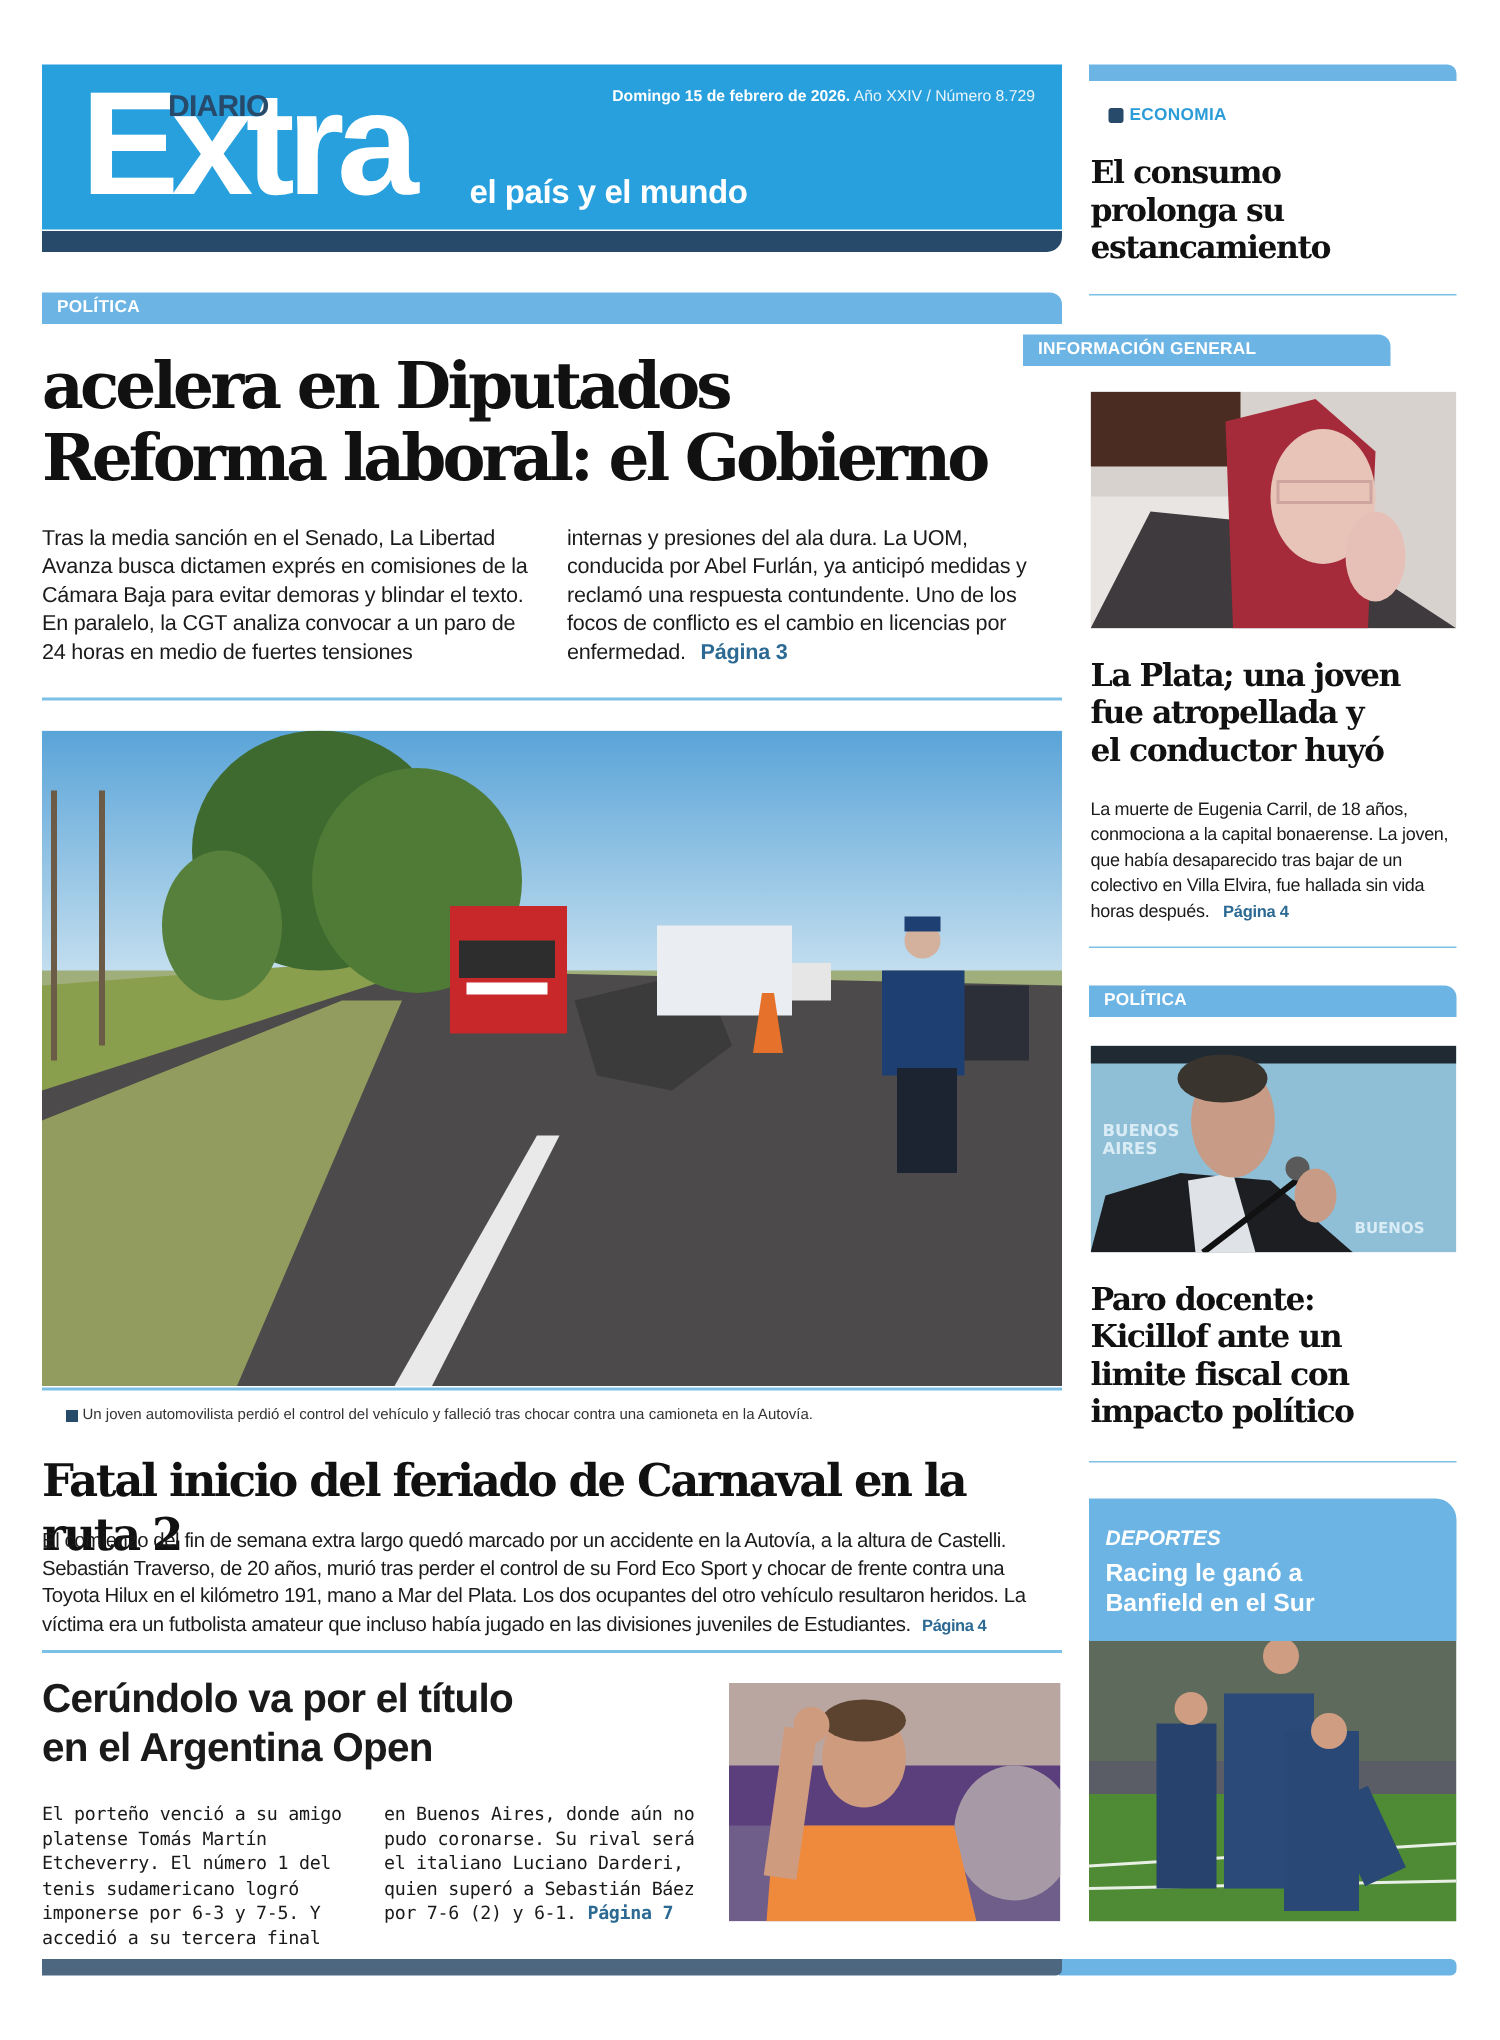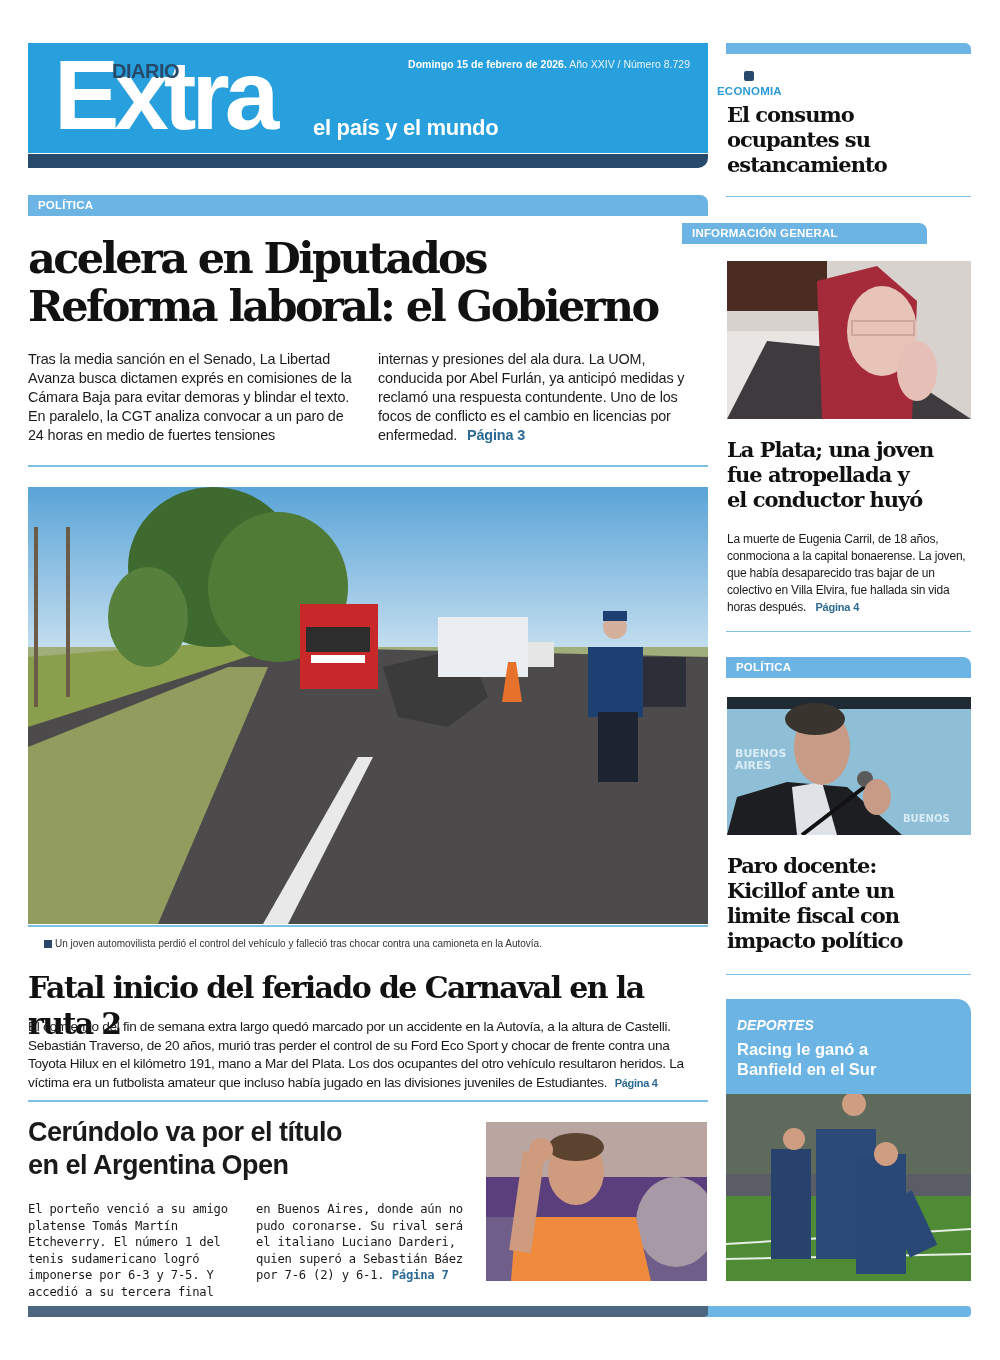--- a/index.html
+++ b/index.html
@@ -152,27 +152,27 @@
     <polygon points="30,95 150,95 165,159 25,159" fill="#ef8a3c"></polygon>
     <ellipse cx="90" cy="50" rx="28" ry="33" fill="#cf9b7e"></ellipse>
     <ellipse cx="90" cy="25" rx="28" ry="14" fill="#5b4330"></ellipse>
     <rect x="30" y="30" width="22" height="100" fill="#cf9b7e" transform="rotate(8 40 80)"></rect>
     <circle cx="55" cy="28" r="12" fill="#cf9b7e"></circle>
   </svg>
 </div>
 
 <div class="abs thin-top-bar" style="left:726px; top:43px; width:245px; height:11px;"></div>
 
-<div class="abs kicker" style="left:717px; top:71px;flex-direction:column;">
+<div class="abs kicker" style="left:739px; top:71px;">
   <span class="sq"></span>
   <span>ECONOMIA</span>
 </div>
 <div class="abs serif-head side-head" style="left:727px; top:102px; width:245px;">
   <div>El consumo</div>
-  <div>ocupantes su</div>
+  <div>prolonga su</div>
   <div>estancamiento</div>
 </div>
 <div class="abs rule" style="left:726px; top:196px; width:245px; height:1px;"></div>
 
 <div class="abs section-bar" style="left:682px; top:223px; width:245px; height:21px;">
   <span>INFORMACIÓN GENERAL</span>
 </div>
 <div class="abs photo" style="left:727px; top:261px; width:244px; height:158px;">
   <svg viewBox="0 0 244 158" preserveAspectRatio="none">
     <rect width="244" height="158" fill="#d8d2cf"></rect>

